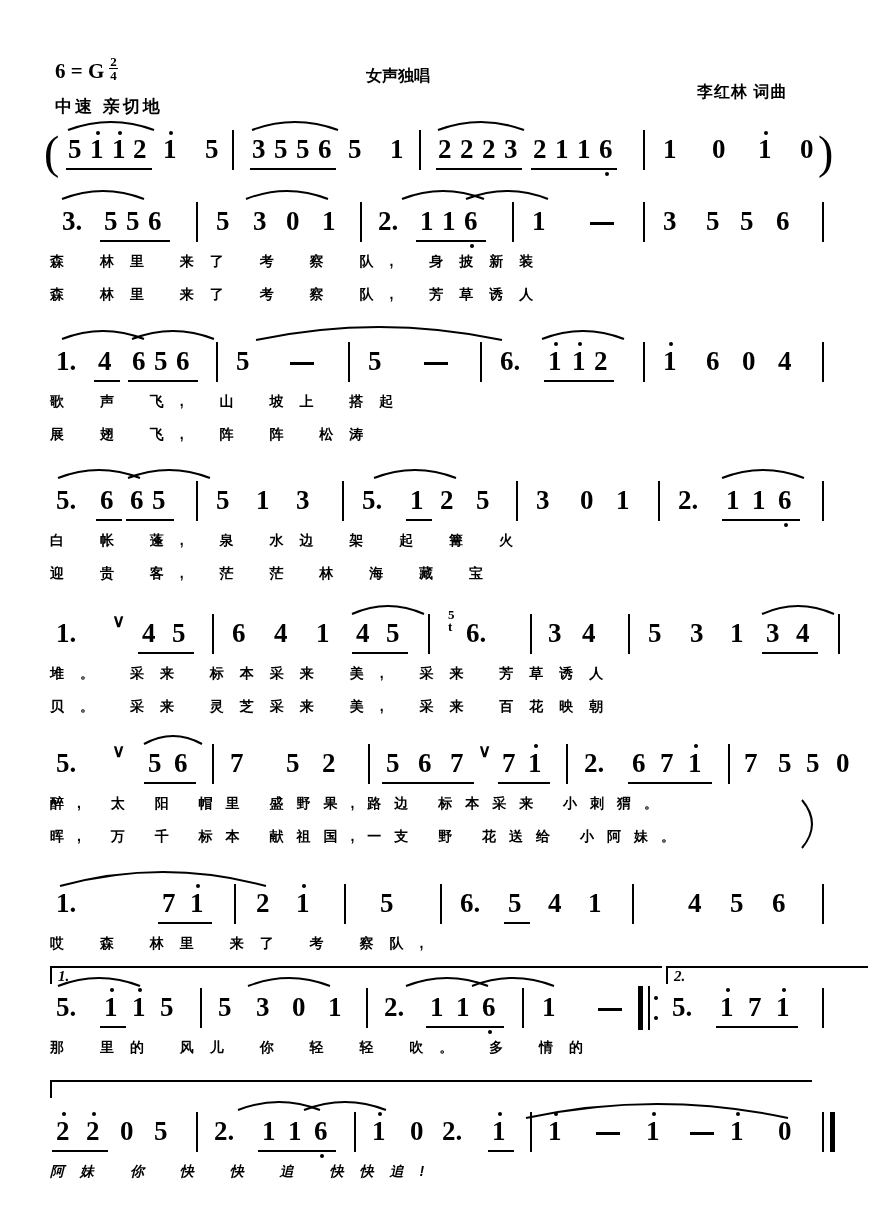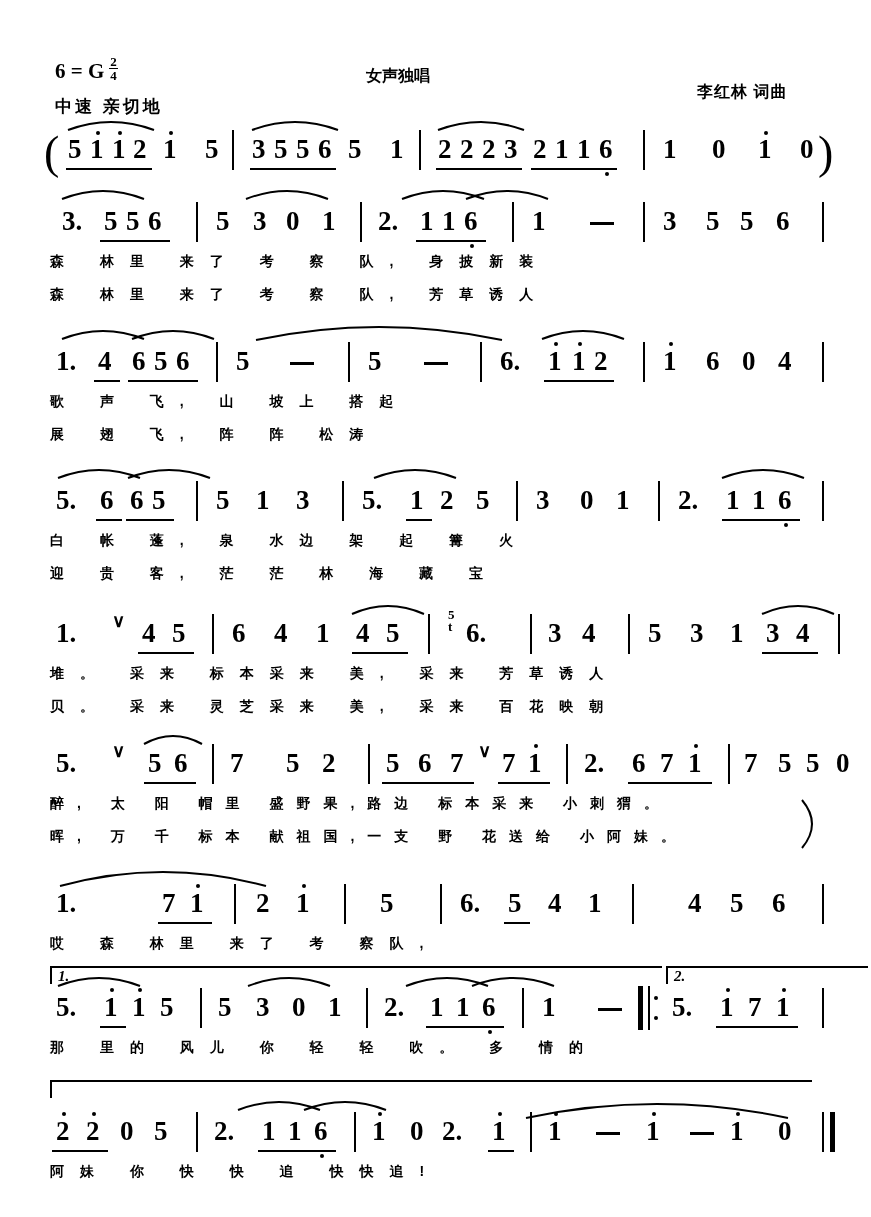--- a/index.html
+++ b/index.html
@@ -554,16 +554,16 @@
     <div class="g" style="left:778px;top:1118px;">0</div>
     <div class="slur" style="left:524px;top:1094px;">
         <svg width="266" height="26">
           <path d="M2,24 Q133,-4 264,24" stroke="#000" stroke-width="2" fill="none"></path>
         </svg>
       </div>
 
     <div class="bar" style="left:822px;top:1112px;height:40px;width:2px;"></div>
     <div class="bar" style="left:830px;top:1112px;height:40px;width:5px;"></div>
 
-    <div class="lyr" style="left:50px;top:1164px;letter-spacing:16px;">阿妹 你 快 快 追 快快追!</div>
+    <div class="lyr" style="left:50px;top:1164px;letter-spacing:16px;font-style:italic;">阿妹 你 快 快 追 快快追!</div>
   </div>
 
 </div>
 
 </body></html>

